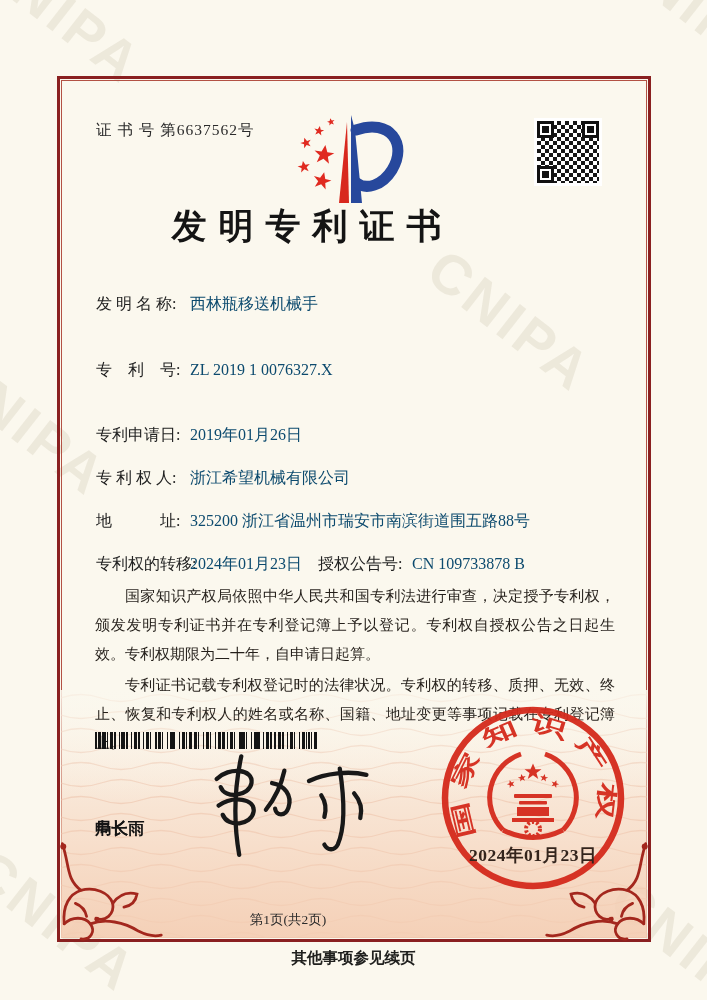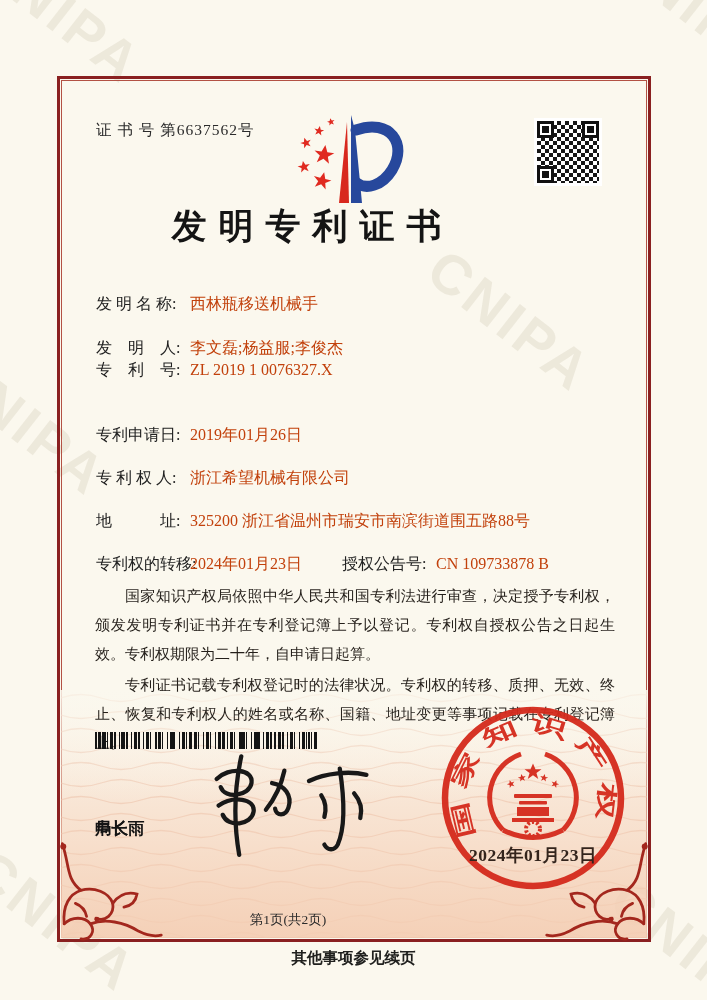--- a/index.html
+++ b/index.html
@@ -22,22 +22,22 @@
   .qr-pattern{position:relative;width:100%;height:100%;
       background:repeating-conic-gradient(#161616 0% 25%,#ffffff 0% 50%);
       background-size:8px 8px;}
   .finder{position:absolute;width:17px;height:17px;border:3px solid #111;background:#fff;box-sizing:border-box;}
   .finder::after{content:"";position:absolute;inset:2px;background:#111;}
   .f-tl{left:0;top:0}.f-tr{right:0;top:0}.f-bl{left:0;bottom:0}
   .title{position:absolute;left:0;top:203px;width:613px;text-align:center;
          font-size:35px;font-weight:600;letter-spacing:12px;text-indent:12px;color:#141414;}
   .row{position:absolute;left:96px;width:540px;font-size:16px;white-space:nowrap;}
   .row .lab{display:inline-block;width:90px;color:#222;}
-  .row .val{margin-left:4px;color:#c2410c;}
-  .row .pair2{margin-left:40px;}
+  .row .val{margin-left:4px;color:#0c4a6e;}
+  .row .pair2{margin-left:16px;}
   .paras{position:absolute;left:95px;top:582px;width:520px;}
   .paras p{margin:0 0 2px;font-size:15px;line-height:29px;text-indent:2em;
            text-align:justify;color:#241f1a;}
   .barcode{position:absolute;left:95px;top:732px;width:222px;height:17px;
     background:
       repeating-linear-gradient(90deg,transparent 0 9px,#141414 9px 11px,transparent 11px 17px),
       repeating-linear-gradient(90deg,#141414 0 1.5px,transparent 1.5px 3px,#141414 3px 6px,
         transparent 6px 7.5px,#141414 7.5px 8.5px,transparent 8.5px 12px);}
   .director{position:absolute;left:95px;font-family:"Liberation Sans","DejaVu Sans",sans-serif;
             font-size:16.5px;font-weight:600;color:#141414;}
@@ -144,23 +144,20 @@
       <div class="finder f-tl"></div>
       <div class="finder f-tr"></div>
       <div class="finder f-bl"></div>
     </div>
   </div>
 
   <div class="title">发明专利证书</div>
 
   <div class="row" style="top:294px">
     <span class="lab">发 明 名 称:</span><span class="val">西林瓶移送机械手</span>
-  </div>
-  <div class="row" style="top:338px">
-    <span class="lab">发　明　人:</span><span class="val">李文磊;杨益服;李俊杰</span>
   </div>
   <div class="row" style="top:360px">
     <span class="lab">专　利　号:</span><span class="val">ZL 2019 1 0076327.X</span>
   </div>
   <div class="row" style="top:425px">
     <span class="lab">专利申请日:</span><span class="val">2019年01月26日</span>
   </div>
   <div class="row" style="top:468px">
     <span class="lab">专 利 权 人:</span><span class="val">浙江希望机械有限公司</span>
   </div>

